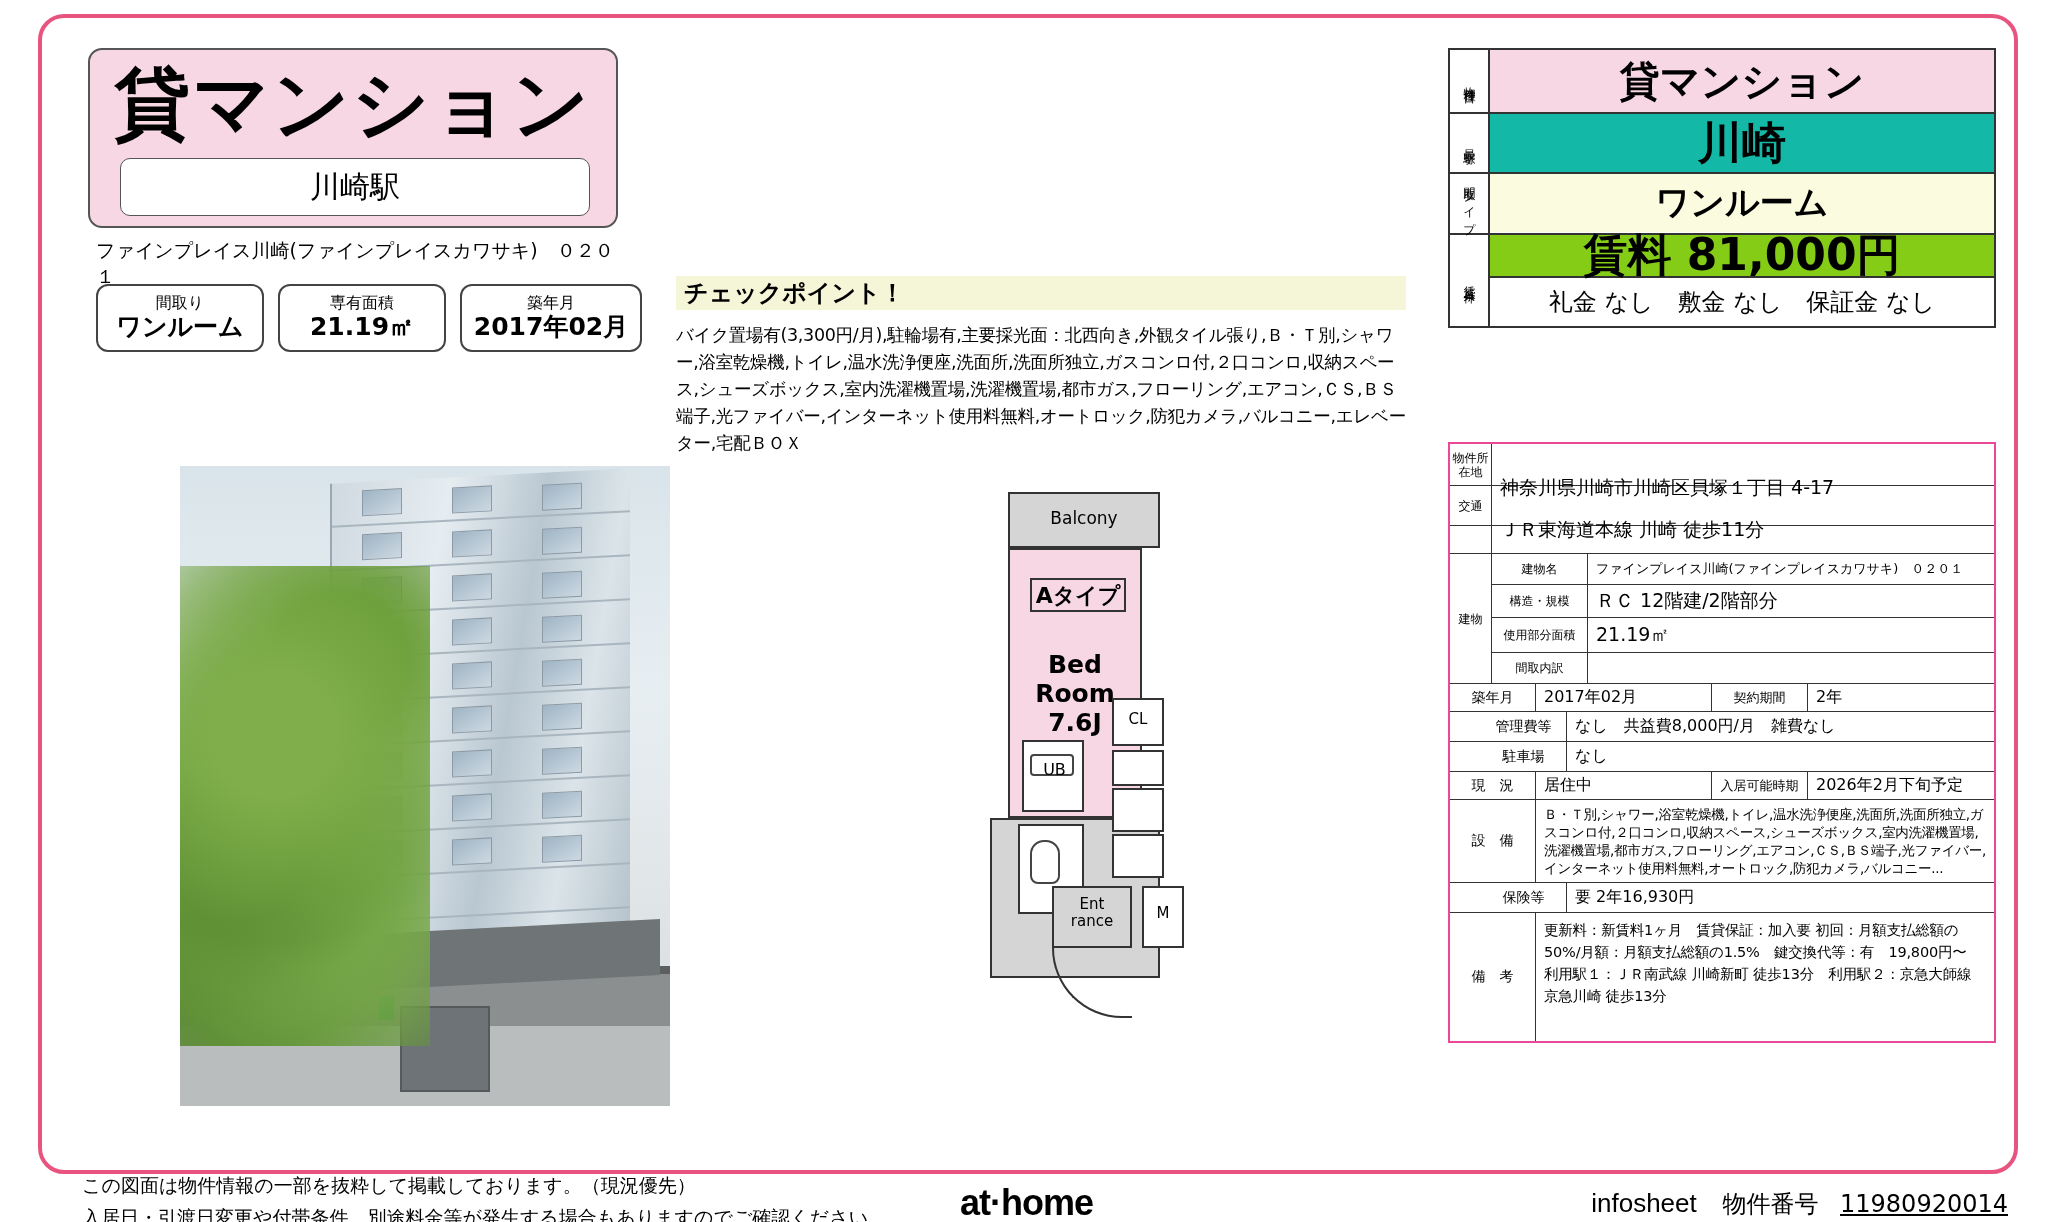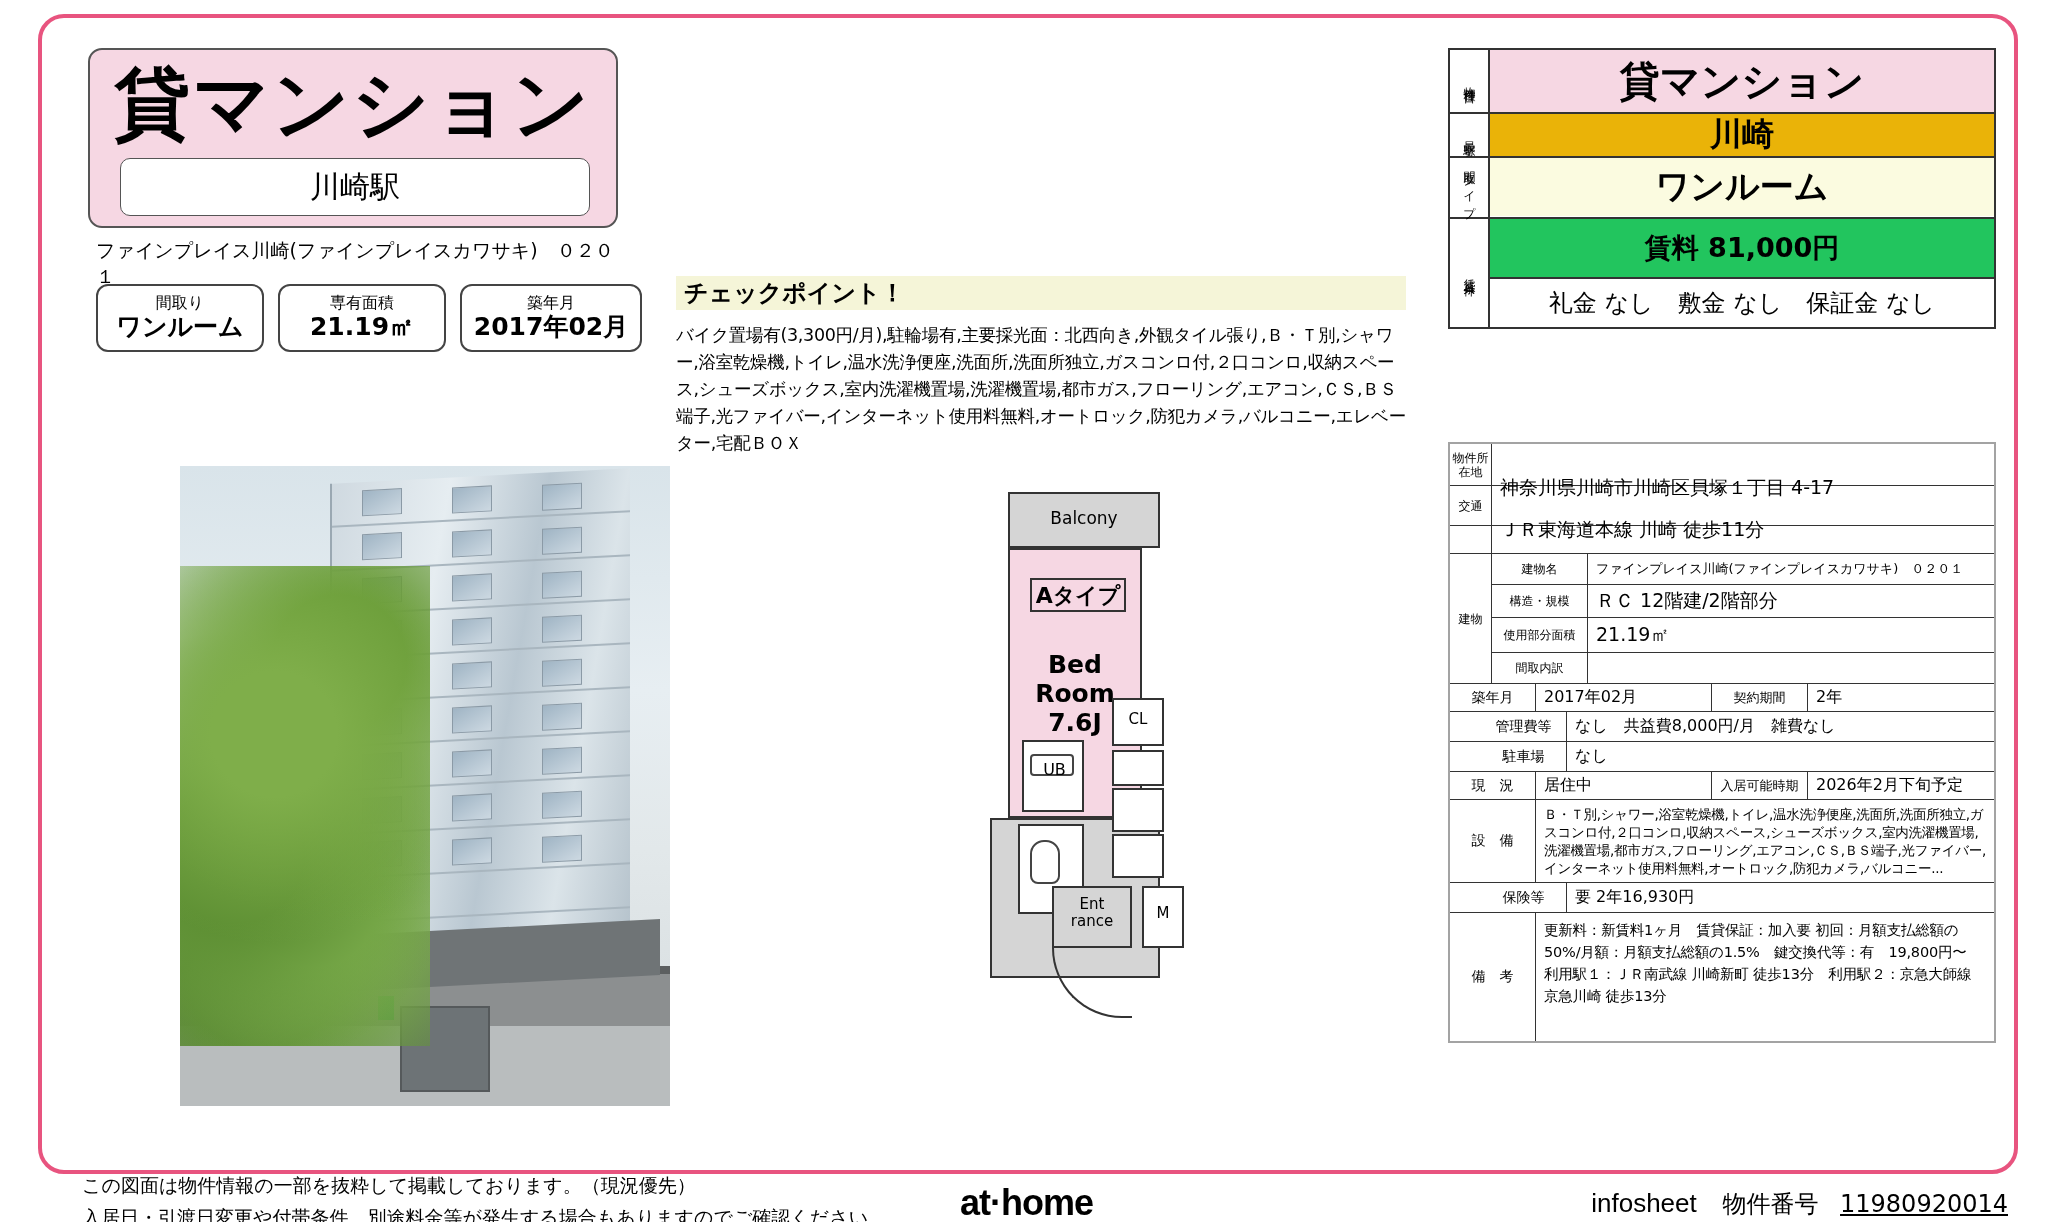--- a/index.html
+++ b/index.html
@@ -166,32 +166,32 @@
   .rt-row { display:flex; border-bottom:2px solid #333; }
   .rt-row:last-child { border-bottom:none; }
   .rt-side {
     width:40px; flex:0 0 40px; border-right:2px solid #333;
     display:flex; align-items:center; justify-content:center;
     font-size:12px; line-height:13px; writing-mode:vertical-rl; text-orientation:upright;
     letter-spacing:2px; padding:4px 0;
   }
   .rt-val { flex:1; display:flex; align-items:center; justify-content:center; }
   .rt-type { background:#f6d7e3; height:62px; font-size:40px; font-weight:bold; }
-  .rt-station { background:#eab308; height:42px; font-size:32px; font-weight:bold; }
+  .rt-station { background:#14b8a6; height:58px; font-size:44px; font-weight:bold; }
   .rt-layout { background:#fbfbe0; height:58px; font-size:34px; font-weight:bold; }
-  .rt-rent { background:#22c55e; height:60px; font-size:27px; font-weight:bold; }
+  .rt-rent { background:#84cc16; height:43px; font-size:44px; font-weight:bold; }
   .rt-fees { background:#fff; height:48px; font-size:24px; }
   .rt-cond-side { width:40px; flex:0 0 40px; border-right:2px solid #333; display:flex; align-items:center; justify-content:center; font-size:12px; writing-mode:vertical-rl; text-orientation:upright; letter-spacing:2px;}
   .rt-cond-body { flex:1; }
   .rt-cond-body > div { display:flex; align-items:center; justify-content:center; }
   .rt-cond-body > div:first-child { border-bottom:2px solid #333; }
 
   
   .rd {
-    position:absolute; left:1448px; top:442px; width:548px; border:2px solid #a3a3a3;
+    position:absolute; left:1448px; top:442px; width:548px; border:2px solid #ec4899;
     font-family:"DejaVu Sans", sans-serif; font-size:16px;
   }
   .rd-row { display:flex; border-bottom:1.5px solid #333; }
   .rd-row:last-child { border-bottom:none; }
   .rd-h {
     flex:0 0 42px; border-right:1.5px solid #333;
     display:flex; align-items:center; justify-content:center;
     font-size:12px; line-height:14px; text-align:center;
     padding:3px 2px;
   }

